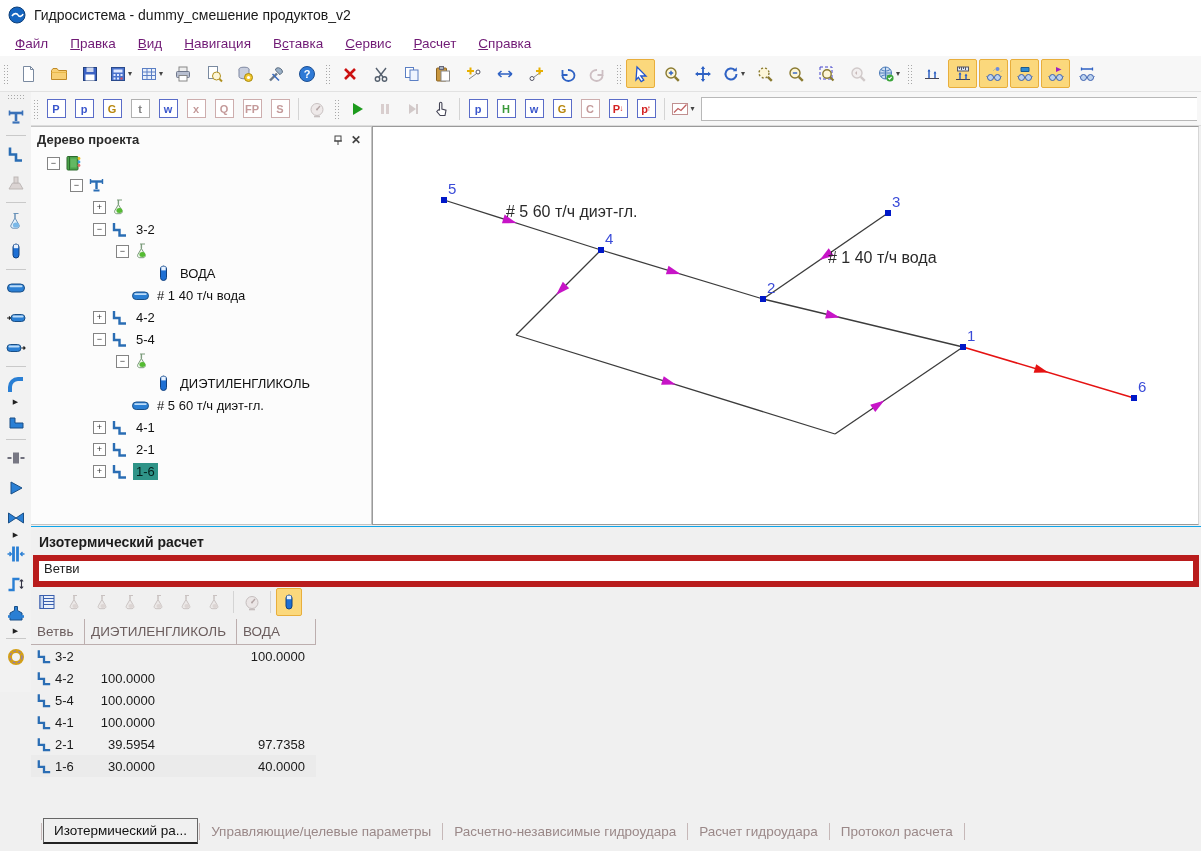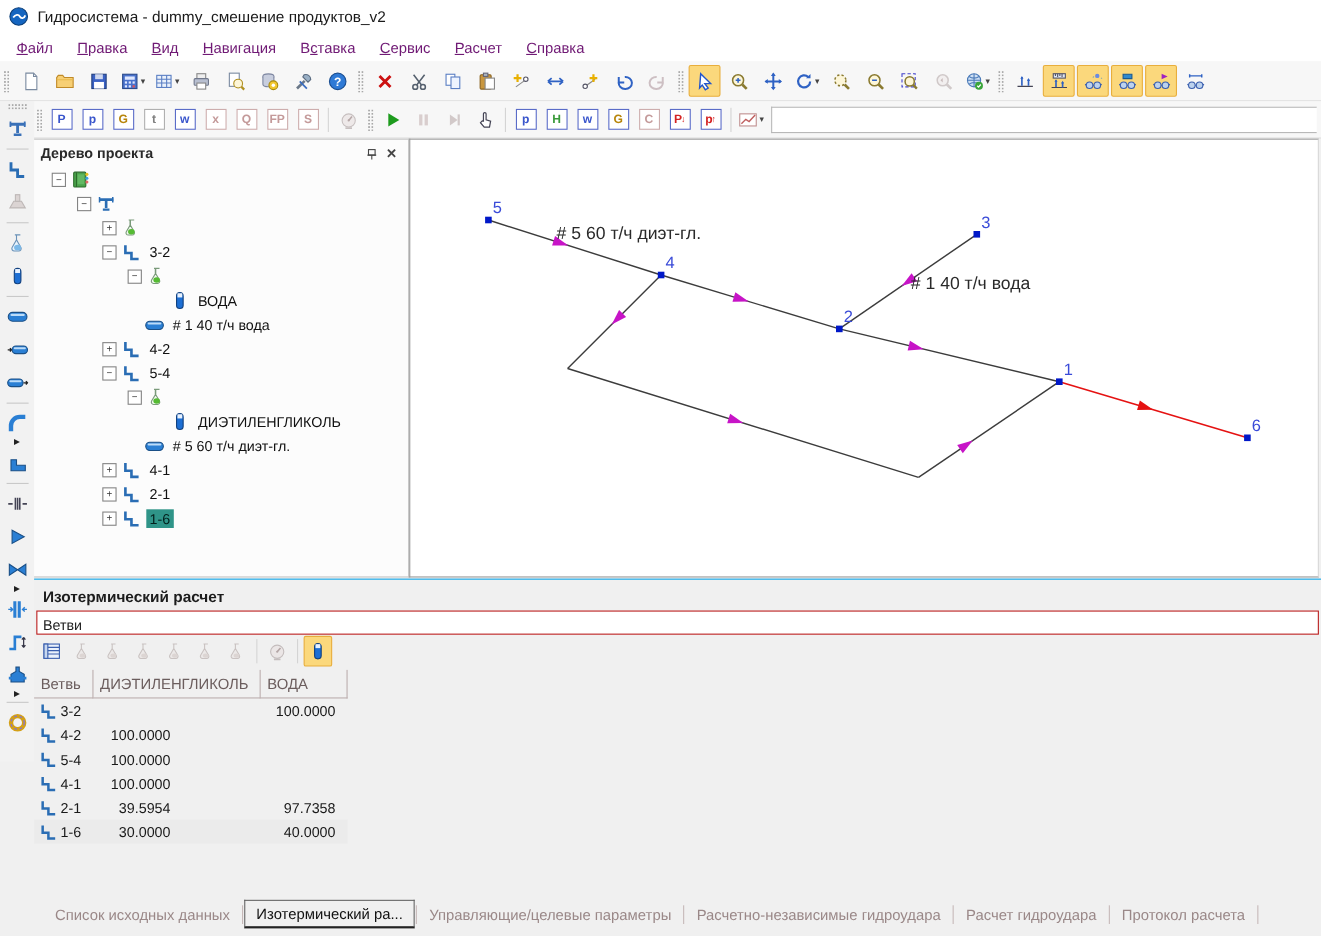--- a/index.html
+++ b/index.html
@@ -51,22 +51,22 @@
   .tspace{width:15px;flex:none;}
   .ticon{width:19px;height:19px;display:flex;align-items:center;justify-content:center;margin-right:4px;flex:none;}
   .tlabel{font-size:13px;color:#111;padding:1px 3px;white-space:nowrap;}
   .tlabel.sel{background:#2f9488;color:#03201c;}
   
   .canvas{position:absolute;left:372px;top:126px;width:827px;height:399px;background:#ffffff;
           border:1px solid #9a9a9a;border-right:1px solid #d6d6d6;box-sizing:border-box;}
   
   .bottom{position:absolute;left:31px;top:526px;width:1170px;height:288px;background:#f0f0f0;}
   .btitle{padding:7px 8px 4px 8px;font-weight:bold;font-size:14px;color:#1c1c1c;border-top:1px solid #0ea5e9;}
-  .bfilter{margin:1px 2px 0 2px;height:20px;background:#fff;border:1px solid #b91c1c;
-           display:flex;align-items:flex-end;padding-left:5px;font-size:13px;color:#222;}
+  .bfilter{margin:1px 2px 0 2px;height:20px;background:#fff;border:6px solid #b91c1c;
+           display:flex;align-items:flex-start;padding-left:5px;font-size:13px;color:#222;}
   .btools{height:30px;display:flex;align-items:center;padding-left:2px;}
   .btools .tbtn{width:24px;height:26px;}
   .rhead{display:flex;height:26px;align-items:stretch;margin-top:2px;color:#6b5d5d;font-size:13.5px;}
   .rhcell{display:flex;align-items:center;padding-left:6px;border-right:1px solid #bcaeae;border-bottom:1px solid #bcaeae;box-sizing:border-box;}
   .rrow{display:flex;height:22px;align-items:center;font-size:13px;color:#1a1a1a;}
   .rrow.sel{background:#ebebeb;}
   .rc-icon{width:18px;display:flex;justify-content:center;margin-left:4px;}
   .rc-name{width:36px;padding-left:2px;}
   .rc-deg{width:64px;text-align:right;}
   .rc-voda{width:150px;text-align:right;}
@@ -885,21 +885,20 @@
             </svg>
           </span>
           <span class="rc-name">1-6</span>
           <span class="rc-deg">30.0000</span>
           <span class="rc-voda">40.0000</span>
         </div>
       </div>
   </div>
 
   <div class="tabbar" id="tabbar">
-      <div class="tab">Список исходных данных</div>
       <div class="tabsep"></div>
       <div class="tab active">Изотермический ра...</div>
       <div class="tabsep"></div>
       <div class="tab">Управляющие/целевые параметры</div>
       <div class="tabsep"></div>
       <div class="tab">Расчетно-независимые гидроудара</div>
       <div class="tabsep"></div>
       <div class="tab">Расчет гидроудара</div>
       <div class="tabsep"></div>
       <div class="tab">Протокол расчета</div>

